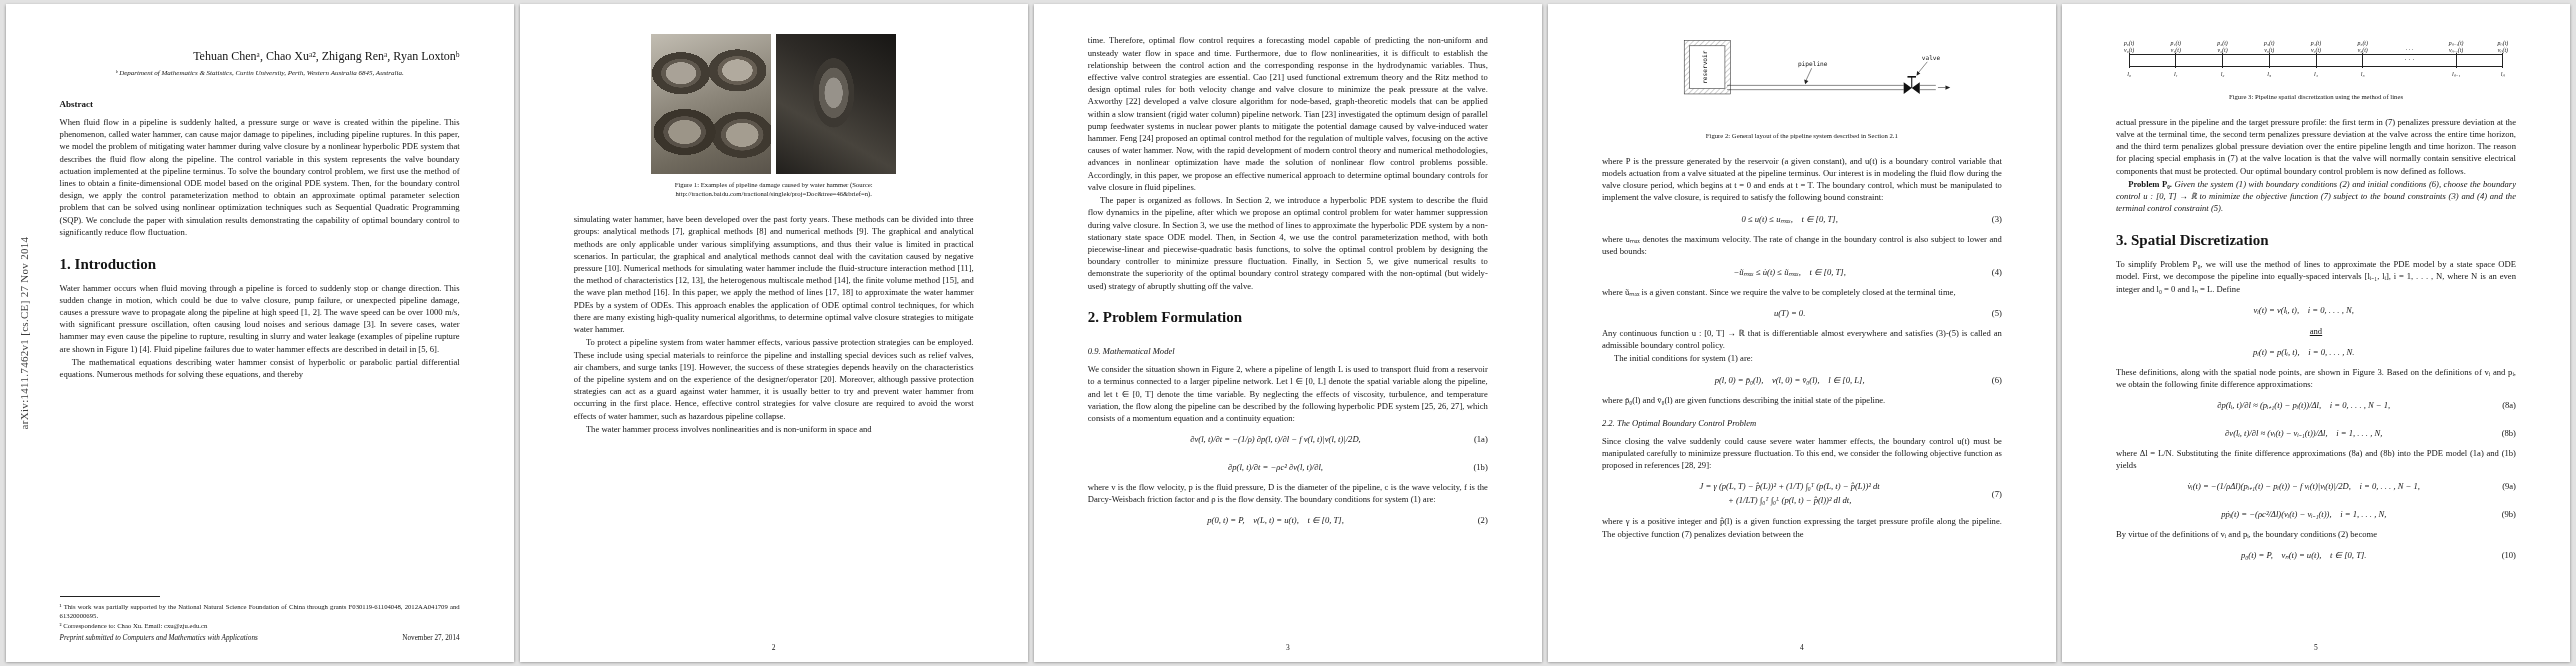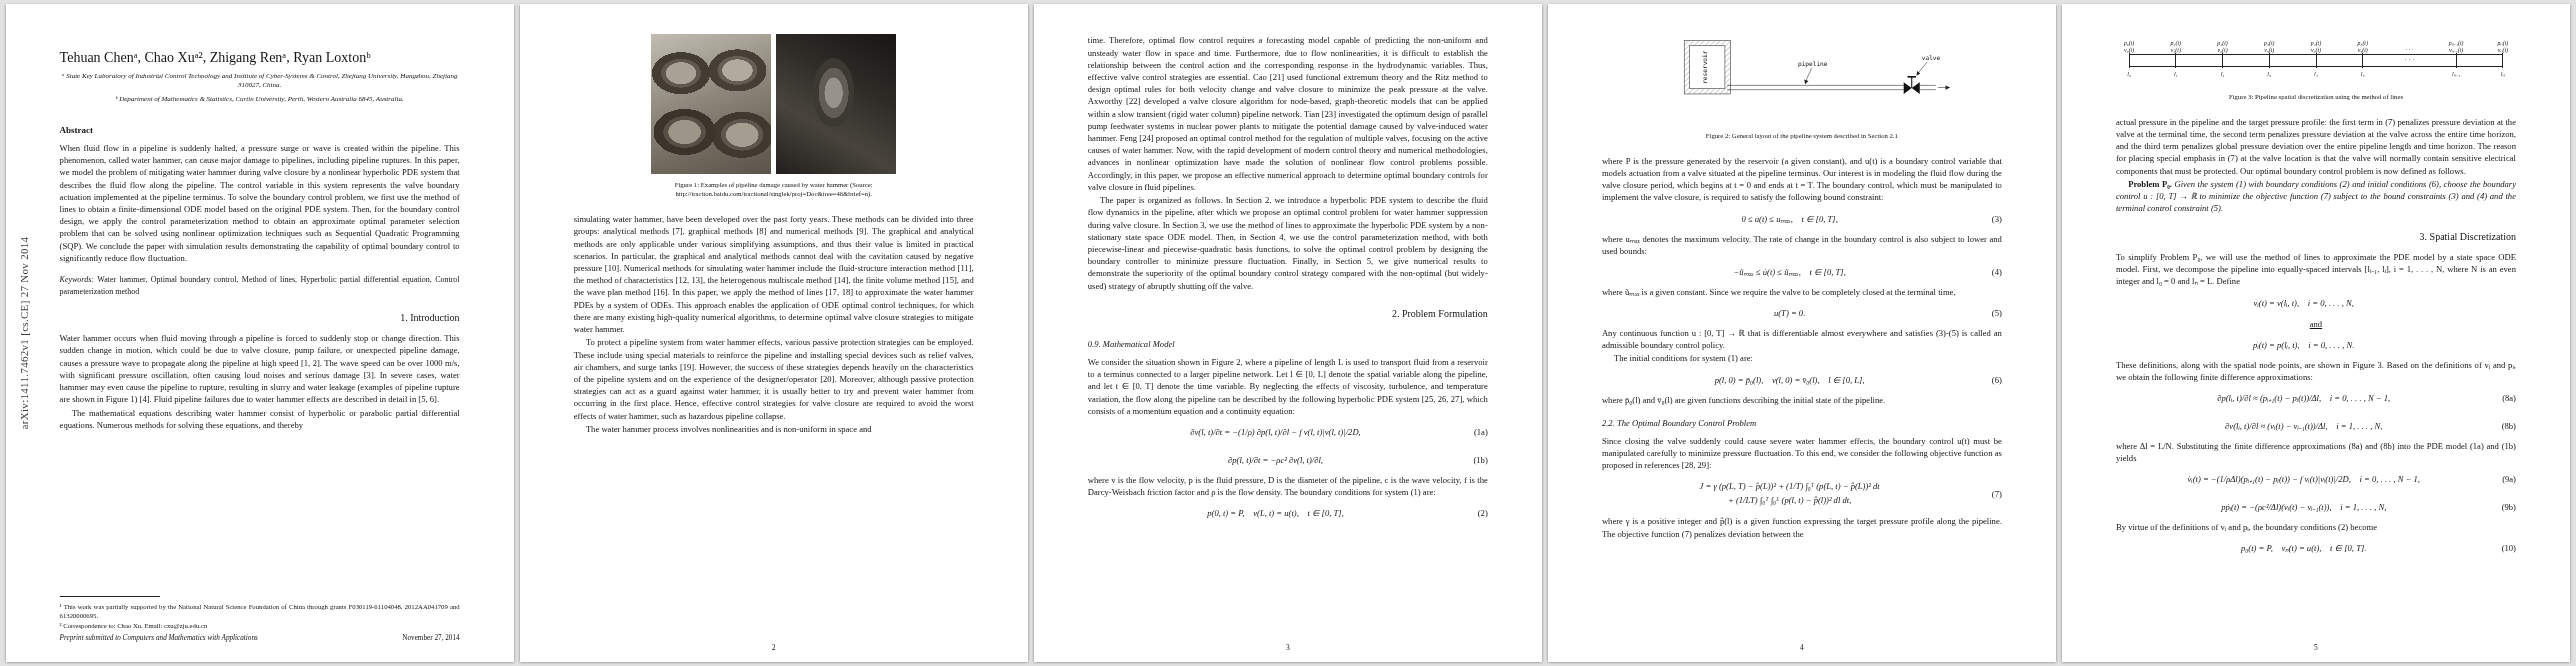--- a/index.html
+++ b/index.html
@@ -5,26 +5,26 @@
   * { margin:0; padding:0; box-sizing:border-box; }
   html, body { width:2576px; height:667px; }
   body { background:#e2e2e2; font-family:"Liberation Serif", serif; color:#141414; overflow:hidden; }
   .canvas { display:flex; gap:6.1px; padding:4.4px 5.6px; align-items:flex-start; }
   .page { position:relative; width:508px; height:658px; background:#ffffff;
           box-shadow:0 0.6px 2.8px rgba(0,0,0,.45); padding:30px 54px 19px;
           display:flex; flex-direction:column; font-size:8.6px; line-height:1.42; text-align:justify; }
   .arxiv-stamp { position:absolute; left:19px; top:50%; transform:translate(-50%,-50%) rotate(-90deg);
                  white-space:nowrap; font-size:11px; color:#3c3c3c; letter-spacing:0.3px; }
   .title { font-size:12.2px; font-weight:normal; text-align:center; line-height:1.35; margin:2.2px 14.5px 0; }
-  .authors { text-align:left; margin-top:13.3px; font-size:14px; }
+  .authors { text-align:right; margin-top:13.3px; font-size:12px; }
   .affil { text-align:center; font-style:italic; font-size:7px; margin-top:4.4px; line-height:1.35; }
   .absheading { font-size:9px; font-weight:bold; margin:19px 0 5.6px; text-align:left; }
   .keywords { margin-top:9px; font-size:8px; }
   .keywords i { margin-right:3.3px; }
-  .secheading { font-size:10px; font-weight:normal; margin:14.5px 0 6.7px; text-align:right; }
+  .secheading { font-size:15px; font-weight:bold; margin:14.5px 0 6.7px; text-align:left; }
   .subheading { font-size:8.6px; font-style:italic; font-weight:normal; margin:10px 0 5.6px; text-align:left; }
   p.body { margin:0 0 1.1px; }
   p.indent { text-indent:12.2px; }
   .eq { display:flex; align-items:center; margin:7.8px 0; }
   .eq-body { flex:1; text-align:center; font-style:italic; }
   .eq-body .eqline { display:block; line-height:1.6; }
   .eq-tag { min-width:24.5px; text-align:right; }
   .andline { text-align:center; margin:1.1px 0;text-decoration:underline; }
   .fnblock { margin-top:auto; }
   .fnrule { width:100px; border-top:0.6px solid #222; margin-bottom:4.4px; }
@@ -61,25 +61,23 @@
   .f3-bot { font-style:italic; font-size:6.1px; margin-top:1.7px; }
 </style>
 </head>
 <body style="background: rgb(226, 226, 226);">
 
 <div class="canvas">
 
   <section class="page">
     <div class="arxiv-stamp">arXiv:1411.7462v1  [cs.CE]  27 Nov 2014</div>
     <div class="authors">Tehuan Chenᵃ, Chao Xuᵃ², Zhigang Renᵃ, Ryan Loxtonᵇ</div>
-    <div class="affil">ᵃ State Key Laboratory of Industrial Control Technology and Institute of Cyber-Systems &amp; Control, Zhejiang University, Hangzhou, Zhejiang 310027, China.</div>
     <div class="affil">ᵇ Department of Mathematics &amp; Statistics, Curtin University, Perth, Western Australia 6845, Australia.</div>
     <h2 class="absheading">Abstract</h2>
     <p class="body">When fluid flow in a pipeline is suddenly halted, a pressure surge or wave is created within the pipeline. This phenomenon, called water hammer, can cause major damage to pipelines, including pipeline ruptures. In this paper, we model the problem of mitigating water hammer during valve closure by a nonlinear hyperbolic PDE system that describes the fluid flow along the pipeline. The control variable in this system represents the valve boundary actuation implemented at the pipeline terminus. To solve the boundary control problem, we first use the method of lines to obtain a finite-dimensional ODE model based on the original PDE system. Then, for the boundary control design, we apply the control parameterization method to obtain an approximate optimal parameter selection problem that can be solved using nonlinear optimization techniques such as Sequential Quadratic Programming (SQP). We conclude the paper with simulation results demonstrating the capability of optimal boundary control to significantly reduce flow fluctuation.</p>
-    <p class="keywords"><i>Keywords:</i><span>Water hammer, Optimal boundary control, Method of lines, Hyperbolic partial differential equation, Control parameterization method</span></p>
     <h2 class="secheading">1. Introduction</h2>
     <p class="body">Water hammer occurs when fluid moving through a pipeline is forced to suddenly stop or change direction. This sudden change in motion, which could be due to valve closure, pump failure, or unexpected pipeline damage, causes a pressure wave to propagate along the pipeline at high speed [1, 2]. The wave speed can be over 1000 m/s, with significant pressure oscillation, often causing loud noises and serious damage [3]. In severe cases, water hammer may even cause the pipeline to rupture, resulting in slurry and water leakage (examples of pipeline rupture are shown in Figure 1) [4]. Fluid pipeline failures due to water hammer effects are described in detail in [5, 6].</p>
     <p class="body indent">The mathematical equations describing water hammer consist of hyperbolic or parabolic partial differential equations. Numerous methods for solving these equations, and thereby</p>
     <div class="fnblock">
       <div class="fnrule"></div>
       <p class="fn">¹ This work was partially supported by the National Natural Science Foundation of China through grants F030119-61104048, 2012AA041709 and 61320000695.</p>
       <p class="fn">² Correspondence to: Chao Xu. Email: cxu@zju.edu.cn</p>
     </div>
     <div class="footerline">
       <span class="f-left">Preprint submitted to Computers and Mathematics with Applications</span>

